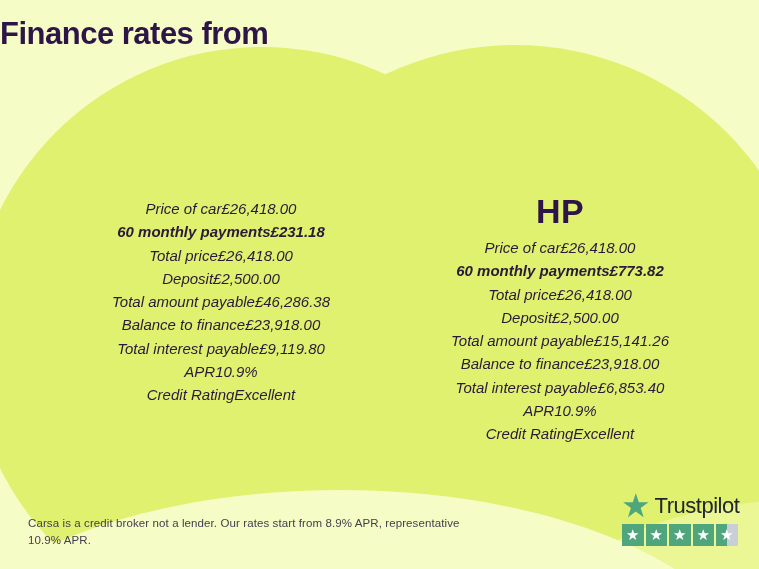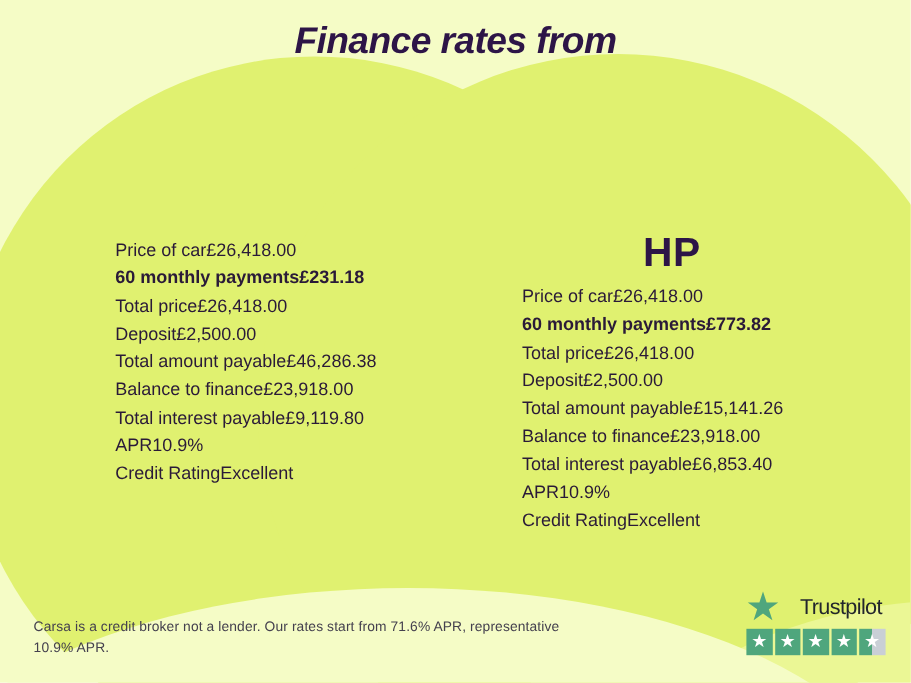--- a/index.html
+++ b/index.html
@@ -16,24 +16,23 @@
   
   .blob { position:absolute; border-radius:50%; }
   .blob-left  { left:-30px;  top:47px;  width:584px; height:584px; background: var(--blob, #e0f170); }
   .blob-right { left:215px;  top:45px;  width:600px; height:600px; background: var(--blob, #e0f170); }
   .blob-soft-br { left:470px; top:500px; width:660px; height:480px; background: var(--blob-soft, #ebf795); }
   .blob-pale-bottom { left:-80px; top:490px; width:840px; height:400px; background: var(--background, #f5fcc6); }
 
   
   .title {
     position:absolute; left:0; top:16px; width:100%;
-    text-align:center;
+    text-align:left;
     font-size:31px; font-weight:700; letter-spacing:-0.5px;
     color: var(--heading, #2d1547);
-    font-style: italic;
   }
   .rate-row {
     position:absolute; left:0; top:50px; width:100%;
     text-align:center; white-space:nowrap;
     color: var(--heading, #2d1547);
   }
   .rate-big {
     font-size:102px; font-weight:700; letter-spacing:-5px;
     line-height:100px; vertical-align:baseline;
   }
@@ -50,22 +49,23 @@
   .plan { position:absolute; top:192px; width:250px; }
   .plan-pcp { left:96px; }
   .plan-hp  { left:435px; }
   .plan-name {
     text-align:center;
     font-size:34px; font-weight:700; letter-spacing:0.5px;
     color: var(--heading, #2d1547);
   }
   .rows { margin-top:8px; font-size:15px; }
   .row {
-    display:flex; justify-content:flex-start; align-items:baseline;
+    display:flex; justify-content:center; align-items:baseline;
     height:23.25px;
+    font-style:italic;
   }
   .row .lbl { white-space:nowrap; }
   .row .val { white-space:nowrap; text-align:right; }
   .row.bold { font-weight:700; }
 
   
   .disclaimer {
     position:absolute; left:28px; top:515px; width:460px;
     font-size:11.5px; line-height:17px; letter-spacing:0.1px;
     color:#44404e;
@@ -74,23 +74,22 @@
   
   .tp-logo {
     position:absolute; left:621px; top:491px;
     display:flex; align-items:center; gap:4px;
   }
   .tp-logo-star {
     font-size:33px; line-height:30px;
     color: var(--trustpilot-green, #4fa67d);
   }
   .tp-brand {
-    font-size:18px; font-weight:500; letter-spacing:-0.5px;
+    font-size:22px; font-weight:500; letter-spacing:-0.5px;
     color:#22262c;
-    margin-left:12px;
   }
   .tp-stars {
     position:absolute; left:622px; top:524px;
     display:flex; gap:2px;
   }
   .tp-box {
     width:21.5px; height:21.5px;
     background: var(--trustpilot-green, #4fa67d);
     display:flex; align-items:center; justify-content:center;
   }
@@ -190,21 +189,21 @@
           <span class="val">10.9%</span>
         </div>
         <div class="row">
           <span class="lbl">Credit Rating</span>
           <span class="val">Excellent</span>
         </div>
       </div>
   </div>
 
   <div class="disclaimer">
-    <div>Carsa is a credit broker not a lender. Our rates start from 71.6% APR, representative 10.9% APR.</div>
+    <div>Carsa is a credit broker not a lender. Our rates start from 8.9% APR, representative 10.9% APR.</div>
   </div>
 
   <div class="tp-logo">
     <span class="tp-logo-star">★</span>
     <span class="tp-brand">Trustpilot</span>
   </div>
   <div class="tp-stars">
       <div class="tp-box">
         <span>★</span>
       </div>

